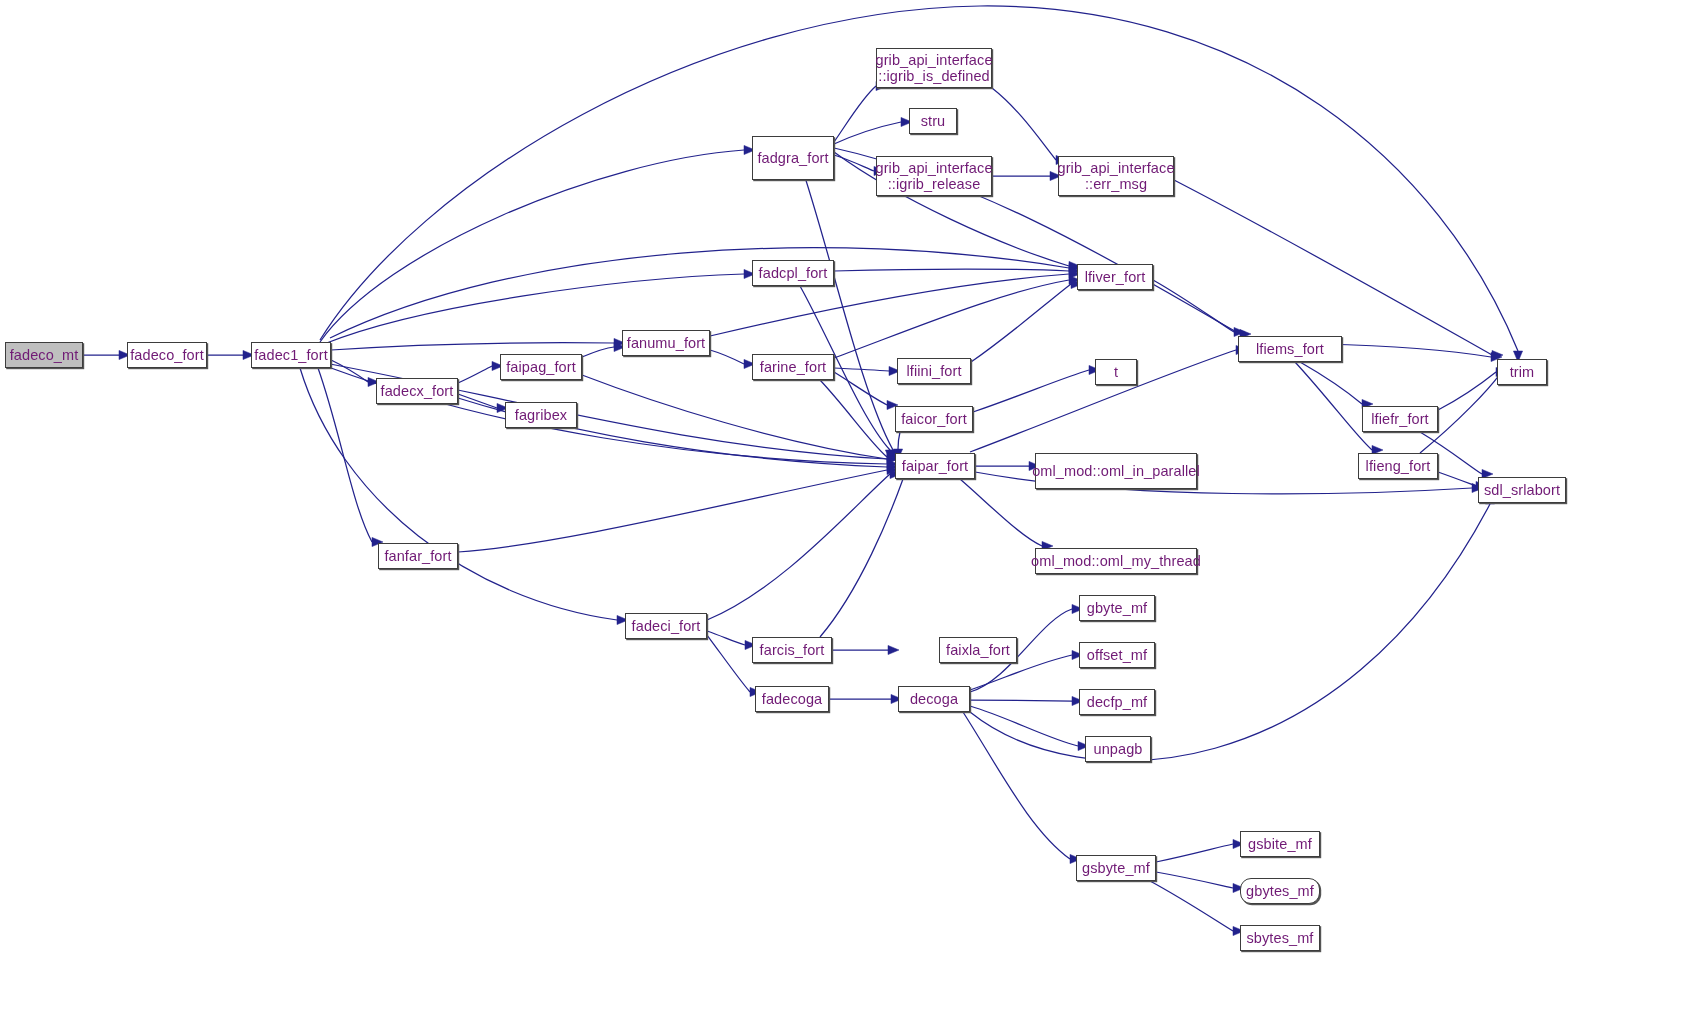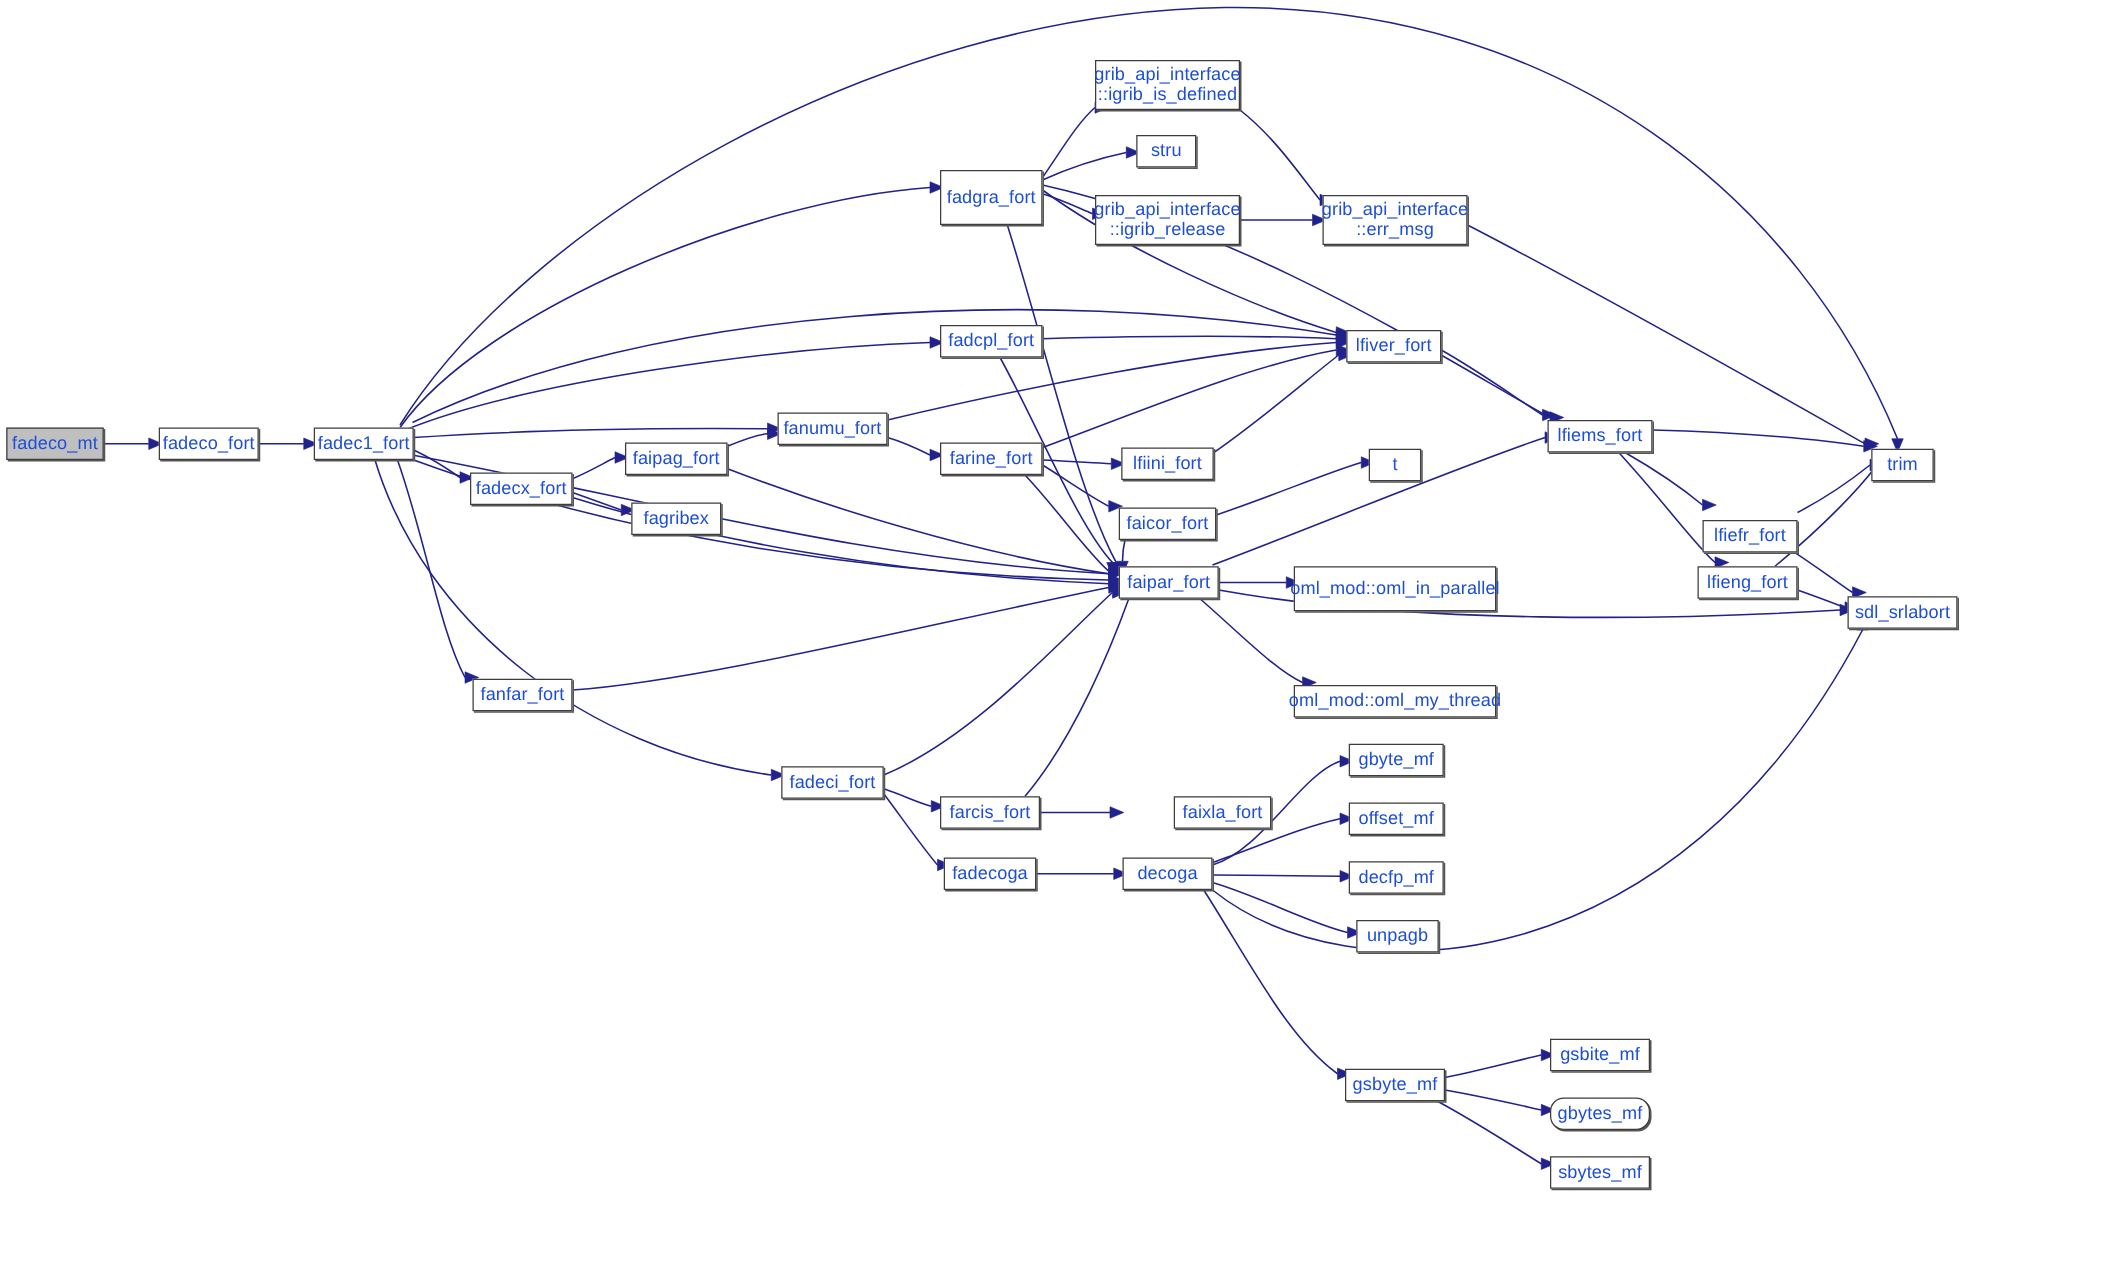--- a/index.html
+++ b/index.html
@@ -20,21 +20,21 @@
     left: 0;
     top: 0;
     width: 1685px;
     height: 1027px;
   }
   .node {
     position: absolute;
     box-sizing: border-box;
     border: 1px solid #3d3d3d;
     background: #ffffff;
-    color: #1d4ed8;
+    color: #701a75;
     display: flex;
     align-items: center;
     justify-content: center;
     text-align: center;
     font-size: 14.5px;
     line-height: 16px;
     letter-spacing: 0.1px;
     white-space: pre-line;
     box-shadow: 1.2px 1.2px 0 0 #555555;
   }
@@ -210,22 +210,22 @@
       <div class="node" style="left: 909px; top: 108px; width: 48px; height: 26px;"><span>stru</span></div>
       <div class="node" style="left: 876px; top: 156px; width: 116px; height: 40px;"><span>grib_api_interface
 ::igrib_release</span></div>
       <div class="node" style="left: 1058px; top: 156px; width: 116px; height: 40px;"><span>grib_api_interface
 ::err_msg</span></div>
       <div class="node" style="left: 1077px; top: 264px; width: 76px; height: 26px;"><span>lfiver_fort</span></div>
       <div class="node" style="left: 897px; top: 358px; width: 74px; height: 26px;"><span>lfiini_fort</span></div>
       <div class="node" style="left: 895px; top: 406px; width: 78px; height: 26px; text-align: center;"><span>faicor_fort</span></div>
       <div class="node" style="left: 895px; top: 453px; width: 80px; height: 26px;"><span>faipar_fort</span></div>
       <div class="node" style="left: 1095px; top: 359px; width: 42px; height: 26px;"><span>t</span></div>
-      <div class="node" style="left: 1238px; top: 336px; width: 84px; height: 26px;"><span>lfiems_fort</span></div>
-      <div class="node" style="left: 1362px; top: 406px; width: 76px; height: 26px; margin-top: 10px;"><span>lfiefr_fort</span></div>
+      <div class="node" style="left: 1238px; top: 336px; width: 104px; height: 26px;"><span>lfiems_fort</span></div>
+      <div class="node" style="left: 1362px; top: 406px; width: 76px; height: 26px;"><span>lfiefr_fort</span></div>
       <div class="node" style="left: 1358px; top: 453px; width: 80px; height: 26px;"><span>lfieng_fort</span></div>
       <div class="node" style="left: 1497px; top: 359px; width: 50px; height: 26px;"><span>trim</span></div>
       <div class="node" style="left: 1478px; top: 477px; width: 88px; height: 26px;"><span>sdl_srlabort</span></div>
       <div class="node" style="left: 1035px; top: 453px; width: 162px; height: 36px;"><span>oml_mod::oml_in_parallel</span></div>
       <div class="node" style="left: 1035px; top: 548px; width: 162px; height: 26px;"><span>oml_mod::oml_my_thread</span></div>
       <div class="node" style="left: 1079px; top: 595px; width: 76px; height: 26px;"><span>gbyte_mf</span></div>
       <div class="node" style="left: 1079px; top: 642px; width: 76px; height: 26px; text-align: right;"><span>offset_mf</span></div>
       <div class="node" style="left: 1079px; top: 689px; width: 76px; height: 26px;"><span>decfp_mf</span></div>
       <div class="node" style="left: 1085px; top: 736px; width: 66px; height: 26px;"><span>unpagb</span></div>
       <div class="node" style="left: 1076px; top: 855px; width: 80px; height: 26px;"><span>gsbyte_mf</span></div>

